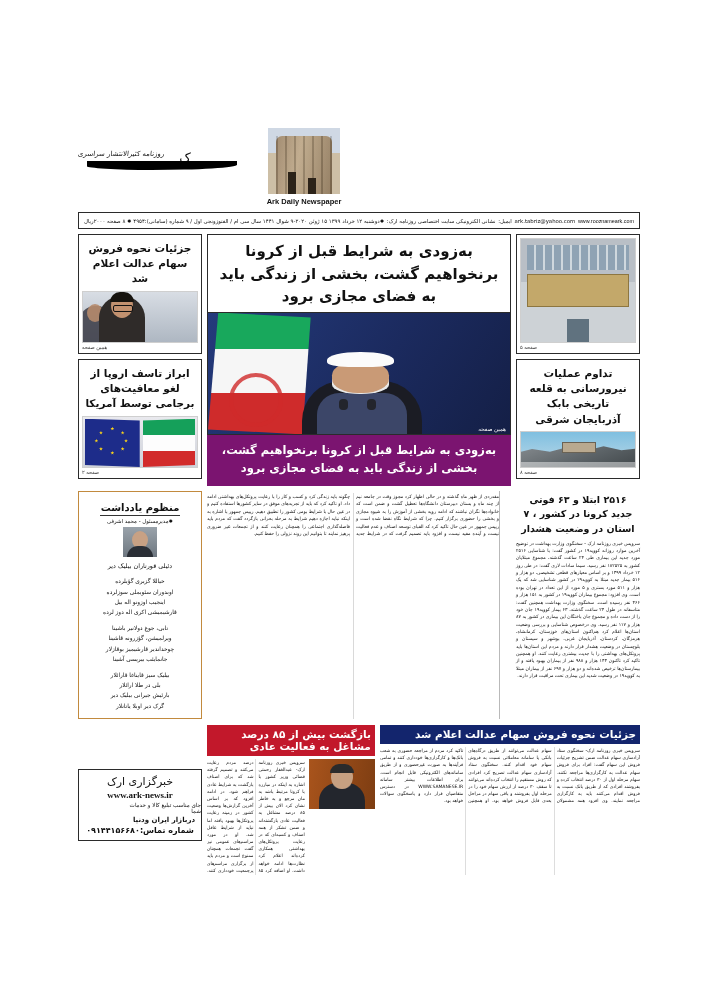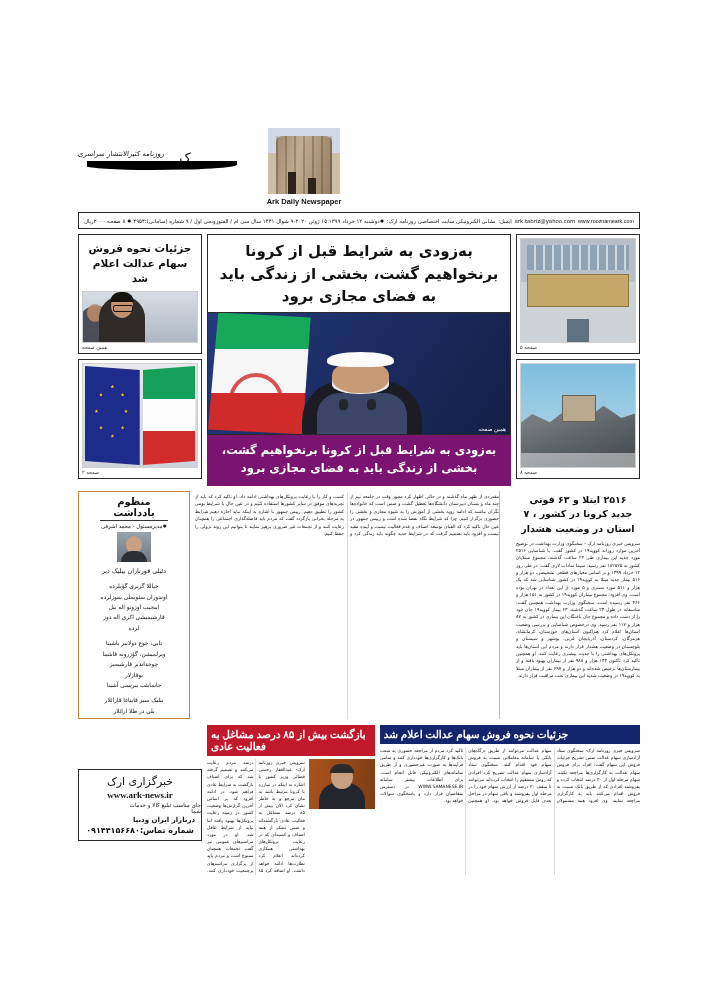--- a/index.html
+++ b/index.html
@@ -106,21 +106,21 @@
   .hero-photo .mic1,.hero-photo .mic2{position:absolute;bottom:0;width:4px;height:22%;background:#101218;}
   .hero-photo .mic1{left:45%;transform:rotate(9deg);}
   .hero-photo .mic2{left:52%;transform:rotate(-9deg);}
   .hero-photo .mh1,.hero-photo .mh2{position:absolute;bottom:20%;width:9px;height:11px;background:#23252c;border-radius:4px;}
   .hero-photo .mh1{left:43.5%;} .hero-photo .mh2{left:52.5%;}
   .hero-photo .cap{position:absolute;right:4px;bottom:2px;font-size:5.5px;color:#fff;}
   .hero-banner{background:#7b1470;color:#fff;padding:7px 8px 8px;}
   .hero-banner b{display:block;font-size:11.5px;line-height:1.55;text-align:center;font-weight:bold;}
   
   .body-grid{display:flex;flex-direction:row-reverse;gap:5px;margin-top:5px;height:228px;}
-  .edit-col{width:112px;border:1px solid #c28a3e;padding:4px 21px;box-sizing:border-box;overflow:hidden;background:#fff;}
+  .edit-col{width:124px;border:1px solid #c28a3e;padding:4px 21px;box-sizing:border-box;overflow:hidden;background:#fff;}
   .edit-head{text-align:center;font-size:10px;font-weight:bold;border-bottom:1px solid #333;padding-bottom:2px;display:inline-block;width:100%;}
   .edit-by{text-align:center;font-size:5.4px;margin:2px 0 3px;}
   .edit-ava{width:34px;height:30px;margin:0 auto 3px;background:linear-gradient(#9aa3ab,#6e7780);position:relative;overflow:hidden;}
   .edit-ava .f{position:absolute;left:9px;top:4px;width:16px;height:18px;background:#c8a184;border-radius:50%;}
   .edit-ava .s{position:absolute;left:4px;bottom:0;width:26px;height:11px;background:#2b2f36;border-radius:12px 12px 0 0;}
   .edit-line{text-align:center;font-size:6.4px;line-height:1.75;margin:4px 0;}
   .poem{text-align:center;font-size:5.8px;line-height:1.8;margin:4px 0;}
   .mid-center{flex:1;display:flex;flex-direction:row-reverse;gap:16px;}
   .col-text{flex:1;font-size:4.6px;line-height:1.62;text-align:justify;overflow:hidden;
             column-count:2;column-gap:6px;column-rule:1px solid #d9d9d9;padding-top:2px;}
@@ -132,21 +132,21 @@
   .bottom{display:flex;flex-direction:row-reverse;gap:5px;margin-top:6px;height:150px;}
   .adbox{width:124px;border:1px solid #2b2b2b;margin-top:44px;height:72px;box-sizing:border-box;
          display:flex;flex-direction:column;align-items:center;justify-content:center;gap:2px;}
   .adbox .t{font-size:11px;font-weight:normal;}
   .adbox .u{font-size:9px;font-weight:bold;direction:ltr;font-family:"Liberation Serif",serif;}
   .adbox .s{font-size:5.6px;margin-left:48px;}
   .adbox .p{font-size:8px;font-weight:bold;}
   .art{display:flex;flex-direction:column;}
   .art-red{flex:1;}
   .art-navy{flex:1.55;}
-  .bar{color:#fff;font-weight:bold;font-size:10.5px;text-align:left;padding:3px 4px 4px;font-family:Liberation Serif, serif;}
+  .bar{color:#fff;font-weight:bold;font-size:10.5px;text-align:right;padding:3px 4px 4px;}
   .bar-navy{background:#13256d;}
   .bar-red{background:#c2182b;}
   .art-body{flex:1;display:flex;flex-direction:row-reverse;gap:4px;padding-top:3px;overflow:hidden;}
   .art-text{flex:1;font-size:4.5px;line-height:1.6;text-align:justify;column-count:3;column-gap:5px;column-rule:1px solid #ddd;}
   .art-text.two{column-count:2;}
   .art-photo{width:66px;height:50px;position:relative;overflow:hidden;background:linear-gradient(#b9651f,#8d4a16);flex:none;}
   .art-photo .bg2{position:absolute;inset:0;background:linear-gradient(100deg,#a9541c,#7d3d12);}
   .art-photo .sh{position:absolute;left:10px;bottom:0;width:46px;height:26px;background:#23262d;border-radius:18px 18px 0 0;}
   .art-photo .fc{position:absolute;left:22px;bottom:20px;width:22px;height:24px;background:#c6a081;border-radius:50%;}
   .art-photo .hr{position:absolute;left:21px;bottom:36px;width:24px;height:9px;background:#2b2b2b;border-radius:12px 12px 0 0;}
@@ -194,20 +194,21 @@
           <div class="m2"></div>
             <div class="f2"></div>
           <div class="m1"></div>
             <div class="f1"></div>
             <div class="h1"></div>
             <div class="g1"></div>
         </div>
         <div class="pg">همین صفحه</div>
       </div>
       <div class="teaser">
+        <h3>ابراز تاسف اروپا از لغو معافیت‌های برجامی توسط آمریکا</h3>
         <div class="ph ph-euflag">
           <div class="eu"></div>
             <div class="ir"></div>
           <div class="star" style="left:14%;top:28%"></div>
           <div class="star" style="left:24%;top:20%"></div>
           <div class="star" style="left:33%;top:28%"></div>
           <div class="star" style="left:36%;top:44%"></div>
           <div class="star" style="left:33%;top:60%"></div>
           <div class="star" style="left:24%;top:68%"></div>
           <div class="star" style="left:14%;top:60%"></div>
@@ -245,20 +246,21 @@
       <div class="teaser">
         <div class="ph ph-bank">
           <div class="bld"></div>
             <div class="glass"></div>
             <div class="sign"></div>
             <div class="door"></div>
         </div>
         <div class="pg">صفحه ۵</div>
       </div>
       <div class="teaser">
+        <h3>تداوم عملیات نیرورسانی به قلعه تاریخی بابک آذربایجان شرقی</h3>
         <div class="ph ph-castle">
           <div class="rock"></div>
             <div class="fort"></div>
             <div class="snow"></div>
         </div>
         <div class="pg">صفحه ۸</div>
       </div>
     </div>
   </div>
 

